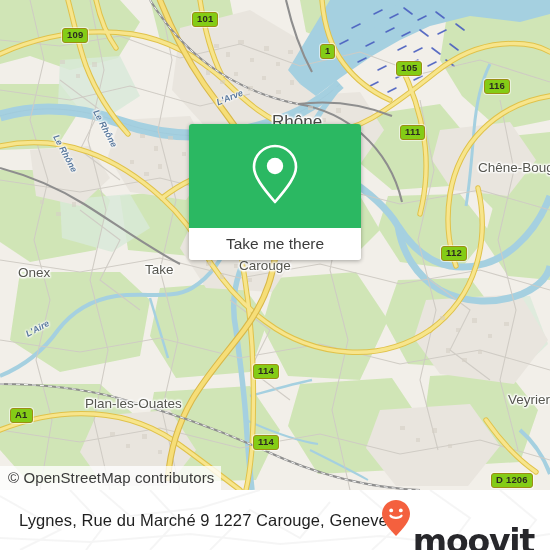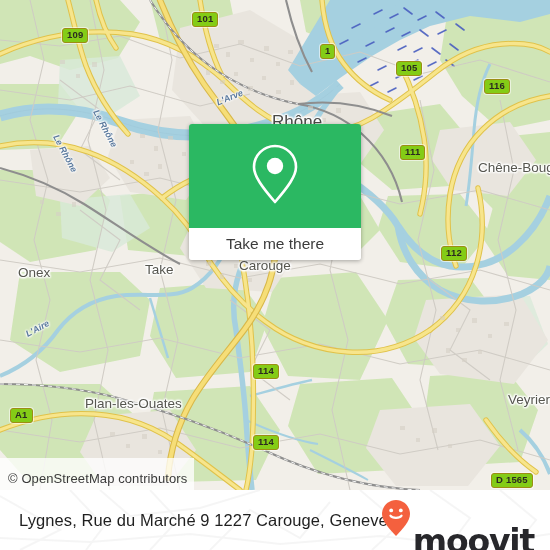--- a/index.html
+++ b/index.html
@@ -21,21 +21,21 @@
   .water-lbl{font-size:9px;font-style:italic;color:#5b7a9e;font-weight:bold;
        text-shadow:1px 0 2px #fff,-1px 0 2px #fff,0 1px 2px #fff,0 -1px 2px #fff;}
 
   .shield{position:absolute;background:#84cc16;border:1.4px solid #9c8e14;border-radius:3px;
        color:#2a2a20;font-size:9.5px;font-weight:bold;letter-spacing:.2px;
        padding:1px 4px 1.5px 4px;line-height:10px;font-family:"Liberation Sans",sans-serif;
        box-shadow:0 0 0 1px rgba(255,255,255,.55);}
 
   
   #attrib{position:absolute;left:0;bottom:0;background:rgba(255,255,255,.78);
-       font-size:13px;color:#3a3a3a;padding:13px 7px 4px 8px;
+       font-size:15px;color:#3a3a3a;padding:3px 7px 4px 8px;
        font-family:"Liberation Sans",sans-serif;letter-spacing:.1px;}
 
   
   #card{position:absolute;left:189px;top:124px;width:172px;height:136px;
         border-radius:3px;overflow:hidden;box-shadow:0 1px 4px rgba(0,0,0,.32);}
   #card-top{height:104px;background:#2bb862;display:flex;align-items:center;justify-content:center;}
   #card-btn{height:32px;background:#fff;display:flex;align-items:center;justify-content:center;}
   #card-btn span{font-size:15.5px;color:#3c3c3c;font-family:"Liberation Sans",sans-serif;}
 
   
@@ -311,26 +311,26 @@
     <div class="lbl water-lbl" style="left:100px;top:108px;transform:rotate(62deg);transform-origin:0 0">Le Rhône</div>
     <div class="lbl water-lbl" style="left:60px;top:133px;transform:rotate(62deg);transform-origin:0 0">Le Rhône</div>
     <div class="lbl water-lbl" style="left:215px;top:98px;transform:rotate(-22deg);transform-origin:0 0">L'Arve</div>
     <div class="lbl water-lbl" style="left:24px;top:330px;transform:rotate(-28deg);transform-origin:0 0">L'Aire</div>
 
     <div class="shield" style="left:62px;top:28px">109</div>
     <div class="shield" style="left:192px;top:12px">101</div>
     <div class="shield" style="left:320px;top:44px">1</div>
     <div class="shield" style="left:396px;top:61px">105</div>
     <div class="shield" style="left:484px;top:79px">116</div>
-    <div class="shield" style="left:400px;top:145px">111</div>
+    <div class="shield" style="left:400px;top:125px">111</div>
     <div class="shield" style="left:441px;top:246px">112</div>
     <div class="shield" style="left:253px;top:364px">114</div>
     <div class="shield" style="left:253px;top:435px">114</div>
     <div class="shield" style="left:10px;top:408px">A1</div>
-    <div class="shield" style="left:491px;top:473px">D 1565</div>
+    <div class="shield" style="left:491px;top:473px">D 1206</div>
 
     <div id="attrib">© OpenStreetMap contributors</div>
   </div>
 
   <div id="card">
     <div id="card-top">
       <span>
         <svg width="50" height="62" viewBox="0 0 50 62" aria-hidden="true">
           <path d="M25 3 C13.4 3 4 12.4 4 24 C4 33 12 44 25 59 C38 44 46 33 46 24 C46 12.4 36.6 3 25 3 Z" fill="none" stroke="#ffffff" stroke-width="2.6" stroke-linejoin="round"></path>
           <circle cx="25" cy="23" r="8.2" fill="#ffffff"></circle>

